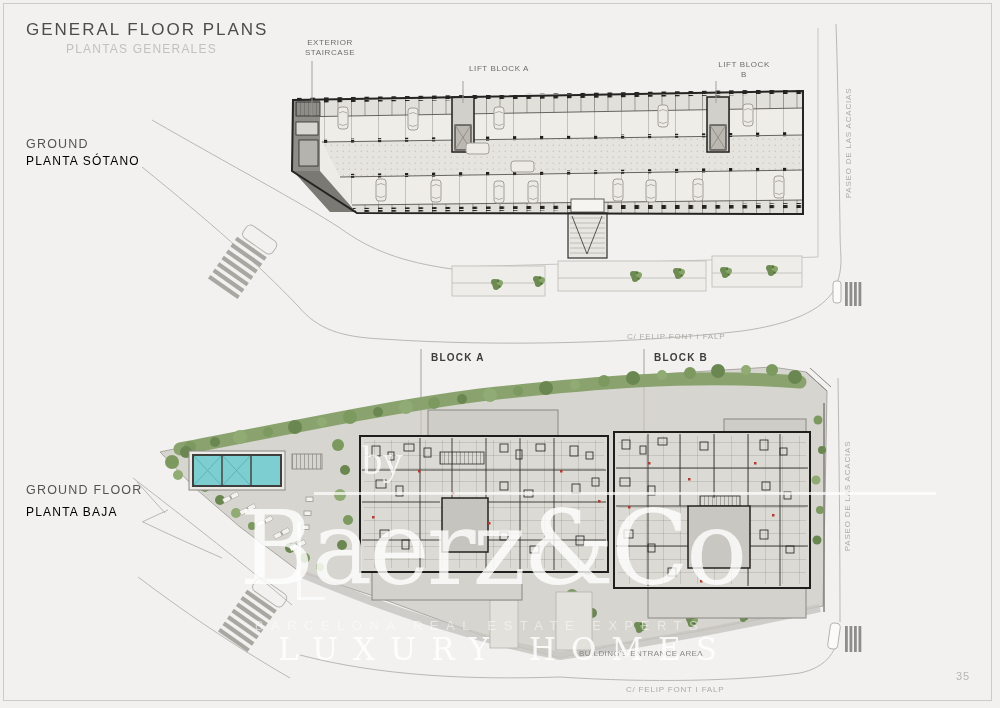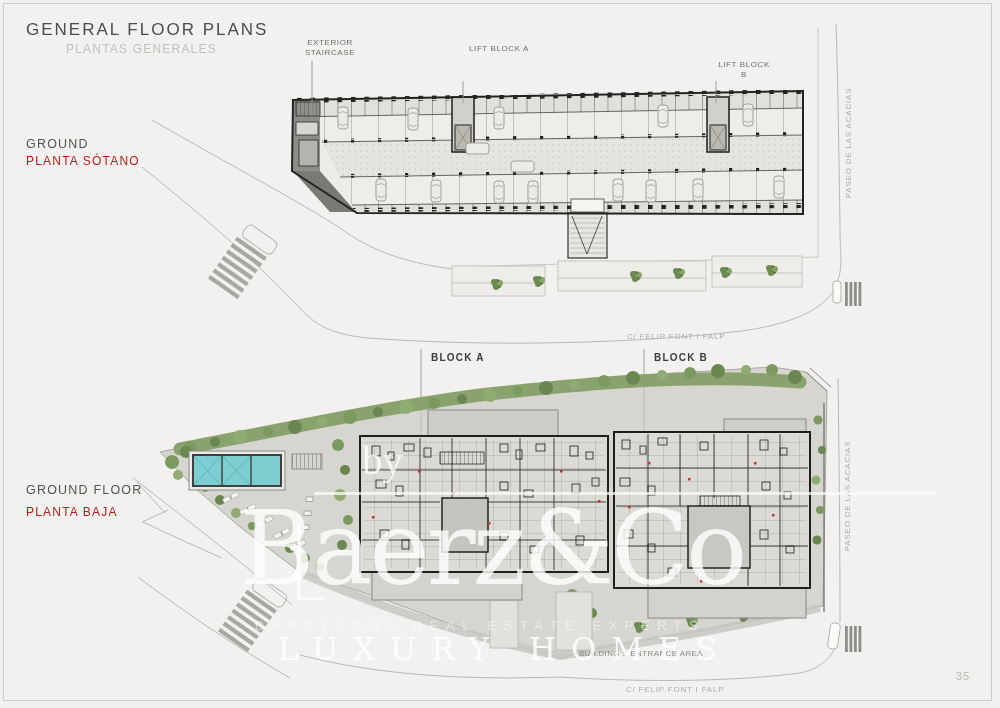--- a/index.html
+++ b/index.html
@@ -6,21 +6,21 @@
   body{
     width:1000px;height:708px;position:relative;overflow:hidden;
     background:#f2f1ef;font-family:"Liberation Sans",sans-serif;
   }
   .frame{position:absolute;left:3px;top:3px;right:8px;bottom:7px;border:1px solid #cccbc8;pointer-events:none;}
   svg.plan{position:absolute;left:0;top:0;}
   .lbl{position:absolute;color:#74726e;font-size:8px;letter-spacing:0.6px;line-height:1.3;}
   .title{left:26px;top:19px;font-size:17px;letter-spacing:2px;color:#4c4c4a;font-weight:500;}
   .subtitle{left:26px;top:42px;font-size:12px;letter-spacing:1.2px;color:#c3c1bd;margin-left:40px;}
   .side-main{font-size:12.5px;letter-spacing:1.2px;color:#55534f;}
-  .side-sub{font-size:12px;letter-spacing:1.2px;color:#b91c1c;}
+  .side-sub{font-size:12px;letter-spacing:1.2px;color:#000000;}
   .anno{text-align:center;color:#6e6c68;}
   .street{color:#adaba7;letter-spacing:0.8px;white-space:nowrap;}
   .street-v{transform:translate(-50%,-50%) rotate(-90deg);transform-origin:center;}
   .block-lbl{font-size:10px;font-weight:bold;letter-spacing:1.2px;color:#3c3c3a;}
   .pagenum{left:956px;top:669px;font-size:11px;color:#b8b6b2;letter-spacing:1px;}
   .entrance{color:#8a8884;white-space:nowrap;letter-spacing:0.4px;margin-left:16px;}
   
   .wm{position:absolute;pointer-events:none;color:#fff;z-index:5;}
   .wm-line{left:314px;top:492px;width:622px;height:2.5px;background:rgba(255,255,255,0.72);}
   .wm-bracket-v{left:297px;top:522px;width:4px;height:78px;background:rgba(255,255,255,0.66);}
@@ -395,21 +395,21 @@
           <rect x="858.5" y="626" width="2.8" height="26"></rect>
       </g>
     </g>
   </g>
 </svg>
 
 <div class="lbl title">GENERAL FLOOR PLANS</div>
 <div class="lbl subtitle">PLANTAS GENERALES</div>
 
 <div class="lbl anno" style="left:294px;top:38px;width:72px;">EXTERIOR STAIRCASE</div>
-<div class="lbl anno" style="left:433px;top:44px;width:60px;padding-left:36px;">LIFT BLOCK A</div>
+<div class="lbl anno" style="left:433px;top:64px;width:60px;padding-left:36px;">LIFT BLOCK A</div>
 <div class="lbl anno" style="left:714px;top:60px;width:60px;">LIFT BLOCK B</div>
 
 <div class="lbl side-main" style="left:26px;top:136px;">GROUND</div>
 <div class="lbl side-sub" style="left:26px;top:154px;">PLANTA SÓTANO</div>
 
 <div class="lbl street street-v" style="left:849px;top:143px;">PASEO DE LAS ACACIAS</div>
 <div class="lbl street" style="left:627px;top:332px;">C/ FELIP FONT I FALP</div>
 
 <div class="lbl block-lbl" style="left:431px;top:351px;">BLOCK A</div>
 <div class="lbl block-lbl" style="left:654px;top:351px;">BLOCK B</div>

